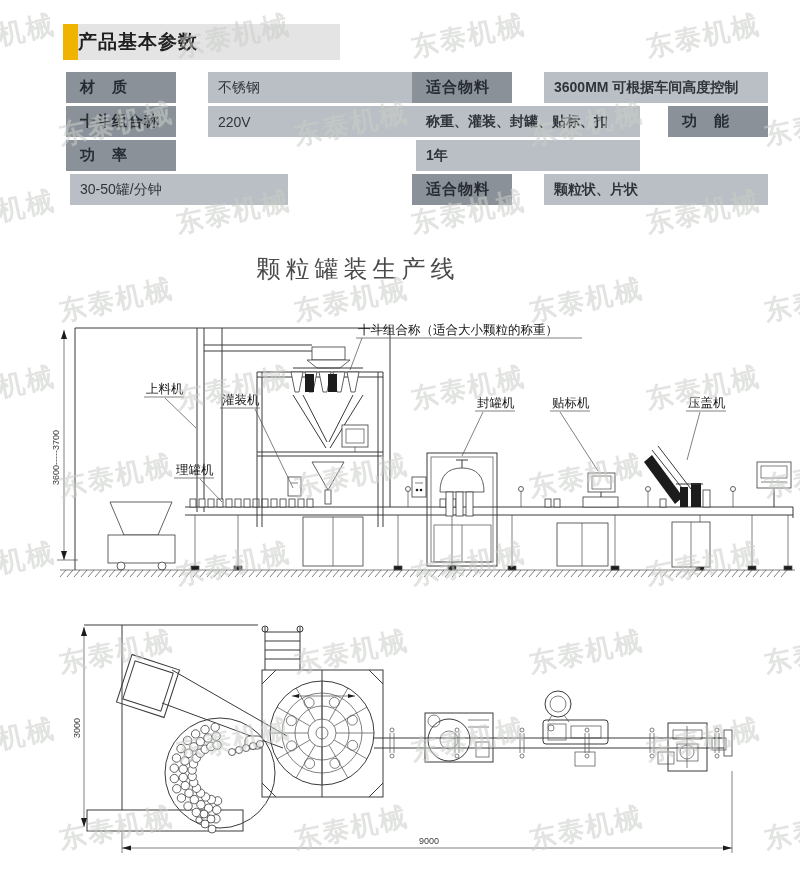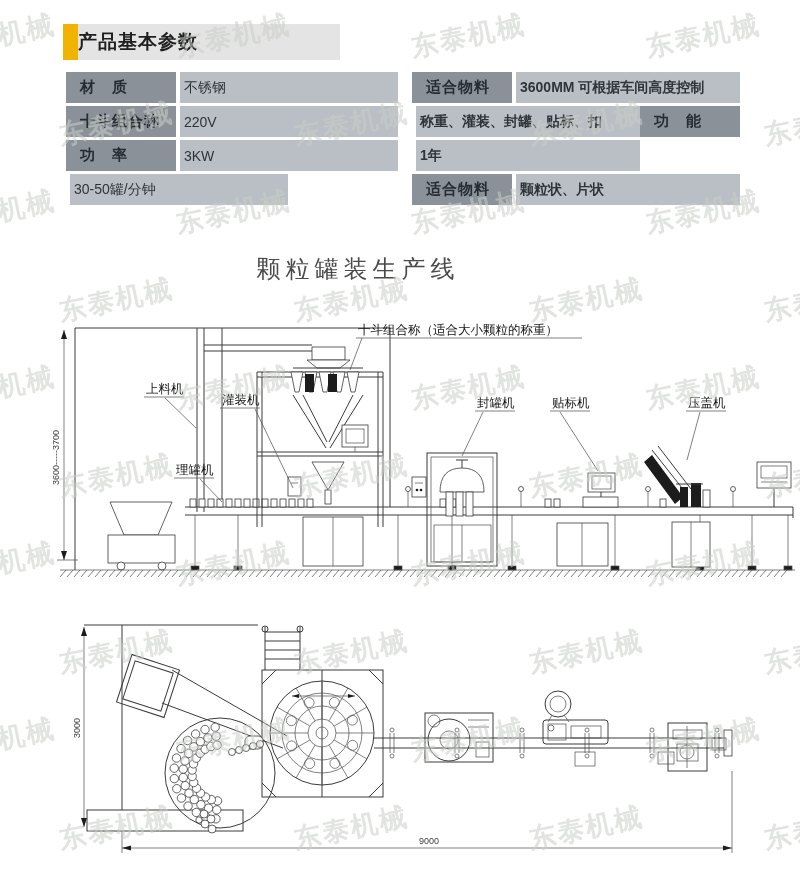--- a/index.html
+++ b/index.html
@@ -5,24 +5,24 @@
   html,body{margin:0;padding:0;background:#fff;}
   #page{position:relative;width:800px;height:871px;background:#fff;overflow:hidden;
         font-family:"Liberation Sans","DejaVu Sans",sans-serif;}
   
   #hdr{position:absolute;top:24px;left:63px;height:36px;display:flex;align-items:stretch;}
   #hdr .accent{width:15px;background:#f0b400;}
   #hdr .bar{width:262px;background:#e4e4e4;display:flex;align-items:center;}
   #hdr .bar .t{font-size:19px;font-weight:bold;color:#1f1f1f;letter-spacing:1px;}
   
   .spec{position:absolute;top:72px;}
-  .spec .row{display:flex;margin-bottom:3px;}
+  .spec .row{display:flex;margin-bottom:3px;gap:28px;}
   .cell{display:flex;align-items:center;box-sizing:border-box;height:31px;}
   .lab{background:#8a9199;color:#272c33;font-size:15px;font-weight:bold;padding-left:14px;letter-spacing:1px;}
-  .val{background:#b9bfc4;color:#2f343a;font-size:14px;padding-left:4px;margin-left:4px;}
+  .val{background:#b9bfc4;color:#2f343a;font-size:14px;padding-left:10px;margin-left:4px;}
   #specL{left:66px;} #specL .lab{width:110px;} #specL .val{width:218px;}
   #specR{left:412px;} #specR .lab{width:100px;} #specR .val{width:224px;font-weight:bold;}
   
   #stitle{position:absolute;top:253px;left:0;width:716px;text-align:center;
           font-family:Liberation Sans, sans-serif;font-size:24px;color:#4a4a4a;letter-spacing:5px;}
   
   svg{position:absolute;left:0;}
   #svg1{top:290px;} #svg2{top:600px;}
   svg text{font-family:"Liberation Sans","DejaVu Sans",sans-serif;fill:#151515;}
   .lbl{font-size:12.5px;}
@@ -52,21 +52,20 @@
     <div class="row">
       <div class="cell lab">材　质</div>
       <div class="cell val">不锈钢</div>
     </div>
     <div class="row">
       <div class="cell lab">十斗组合称</div>
       <div class="cell val">220V</div>
     </div>
     <div class="row">
       <div class="cell lab">功　率</div>
-      <div class="cell val">3KW</div>
     </div>
     <div class="row">
       <div class="cell val">30-50罐/分钟</div>
     </div>
   </div>
   <div id="specR" class="spec">
     <div class="row">
       <div class="cell lab">适合物料</div>
       <div class="cell val">3600MM  可根据车间高度控制</div>
     </div>

